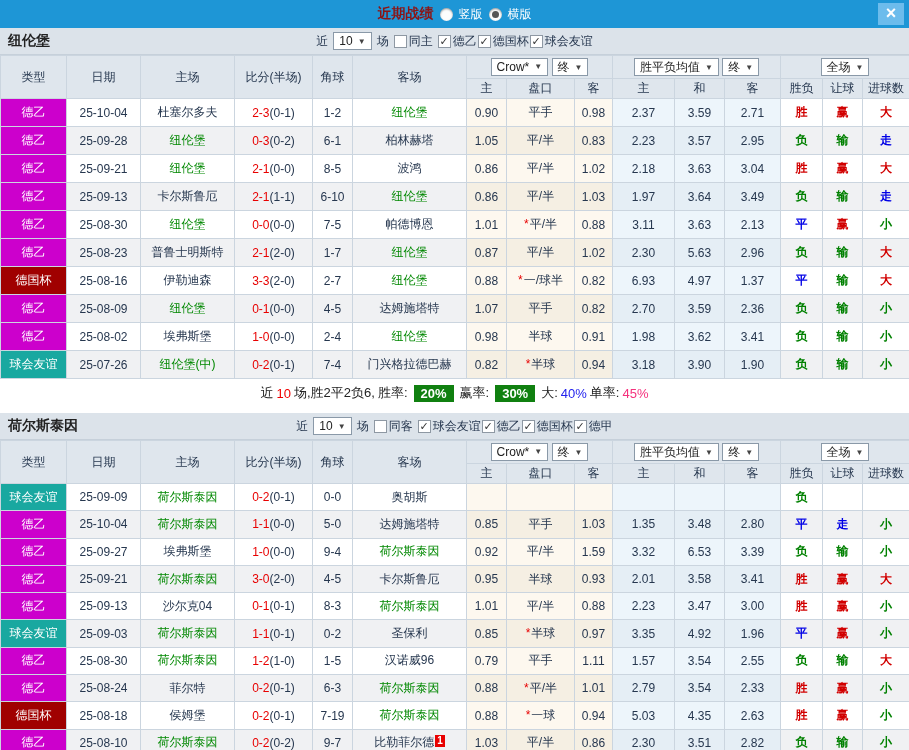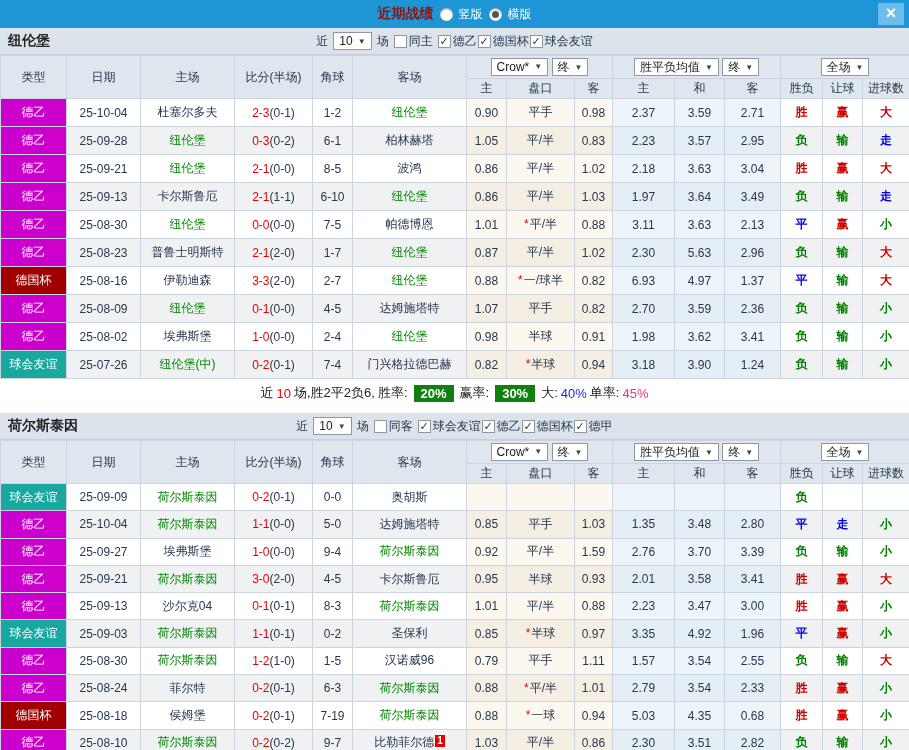--- a/index.html
+++ b/index.html
@@ -324,21 +324,21 @@
         <td class="">25-07-26</td>
         <td class="" style="color: rgb(0, 136, 0);">纽伦堡(中)</td>
         <td class=""><span style="color: rgb(232, 0, 0);">0-2</span><span>(0-1)</span></td>
         <td class="">7-4</td>
         <td class=""><span>门兴格拉德巴赫</span></td>
         <td class="crow">0.82</td>
         <td class="crow"><span class="star">*</span>半球</td>
         <td class="crow">0.94</td>
         <td class="eu">3.18</td>
         <td class="eu">3.90</td>
-        <td class="eu">1.24</td>
+        <td class="eu">1.90</td>
         <td class="res" style="color: rgb(0, 128, 0);">负</td>
         <td class="res" style="color: rgb(0, 128, 0);">输</td>
         <td class="res" style="color: rgb(0, 128, 0);">小</td>
       </tr>
     </tbody>
 </table>
 
 <div class="summary">
   <span>近</span>
     <span class="red">10</span>
@@ -490,22 +490,22 @@
       <tr>
         <td class="type" style="background: rgb(204, 0, 204);">德乙</td>
         <td class="">25-09-27</td>
         <td class="">埃弗斯堡</td>
         <td class=""><span style="color: rgb(232, 0, 0);">1-0</span><span>(0-0)</span></td>
         <td class="">9-4</td>
         <td class=""><span style="color: rgb(0, 136, 0);">荷尔斯泰因</span></td>
         <td class="crow">0.92</td>
         <td class="crow">平/半</td>
         <td class="crow">1.59</td>
-        <td class="eu">2.76</td>
-        <td class="eu">3.70</td>
+        <td class="eu">3.32</td>
+        <td class="eu">6.53</td>
         <td class="eu">3.39</td>
         <td class="res" style="color: rgb(0, 128, 0);">负</td>
         <td class="res" style="color: rgb(0, 128, 0);">输</td>
         <td class="res" style="color: rgb(0, 128, 0);">小</td>
       </tr>
       <tr>
         <td class="type" style="background: rgb(204, 0, 204);">德乙</td>
         <td class="">25-09-21</td>
         <td class="" style="color: rgb(0, 136, 0);">荷尔斯泰因</td>
         <td class=""><span style="color: rgb(232, 0, 0);">3-0</span><span>(2-0)</span></td>
@@ -594,21 +594,21 @@
         <td class="">25-08-18</td>
         <td class="">侯姆堡</td>
         <td class=""><span style="color: rgb(232, 0, 0);">0-2</span><span>(0-1)</span></td>
         <td class="">7-19</td>
         <td class=""><span style="color: rgb(0, 136, 0);">荷尔斯泰因</span></td>
         <td class="crow">0.88</td>
         <td class="crow"><span class="star">*</span>一球</td>
         <td class="crow">0.94</td>
         <td class="eu">5.03</td>
         <td class="eu">4.35</td>
-        <td class="eu">0.68</td>
+        <td class="eu">2.63</td>
         <td class="res" style="color: rgb(209, 0, 0);">胜</td>
         <td class="res" style="color: rgb(209, 0, 0);">赢</td>
         <td class="res" style="color: rgb(0, 128, 0);">小</td>
       </tr>
       <tr>
         <td class="type" style="background: rgb(204, 0, 204);">德乙</td>
         <td class="">25-08-10</td>
         <td class="" style="color: rgb(0, 136, 0);">荷尔斯泰因</td>
         <td class=""><span style="color: rgb(232, 0, 0);">0-2</span><span>(0-2)</span></td>
         <td class="">9-7</td>

